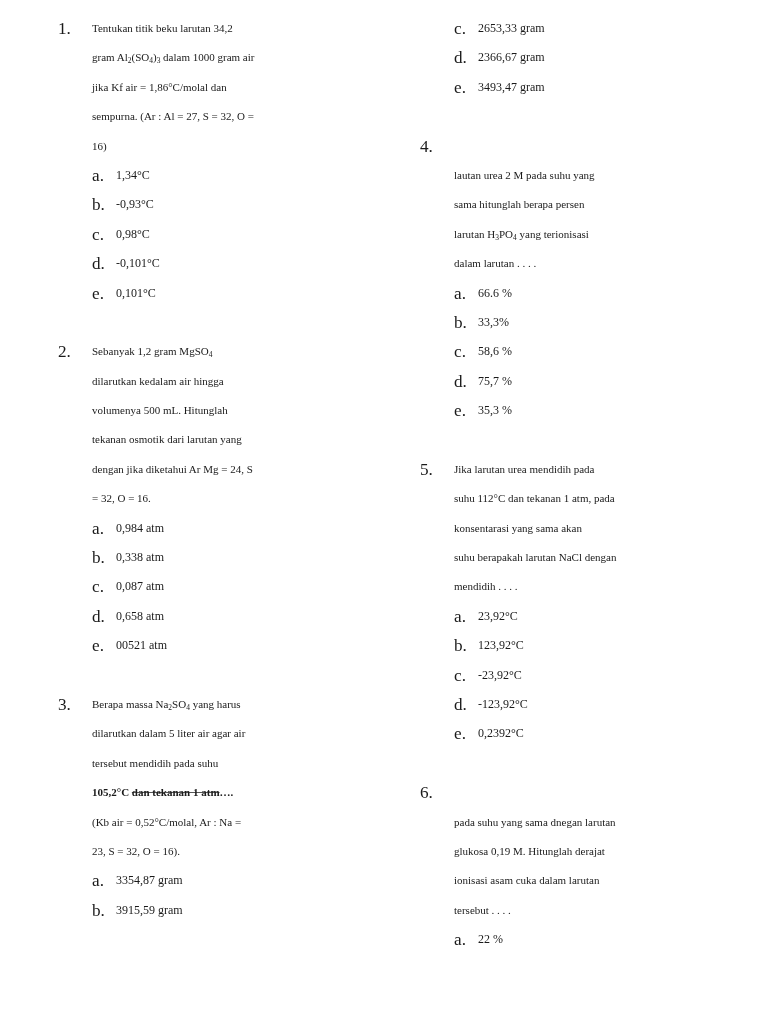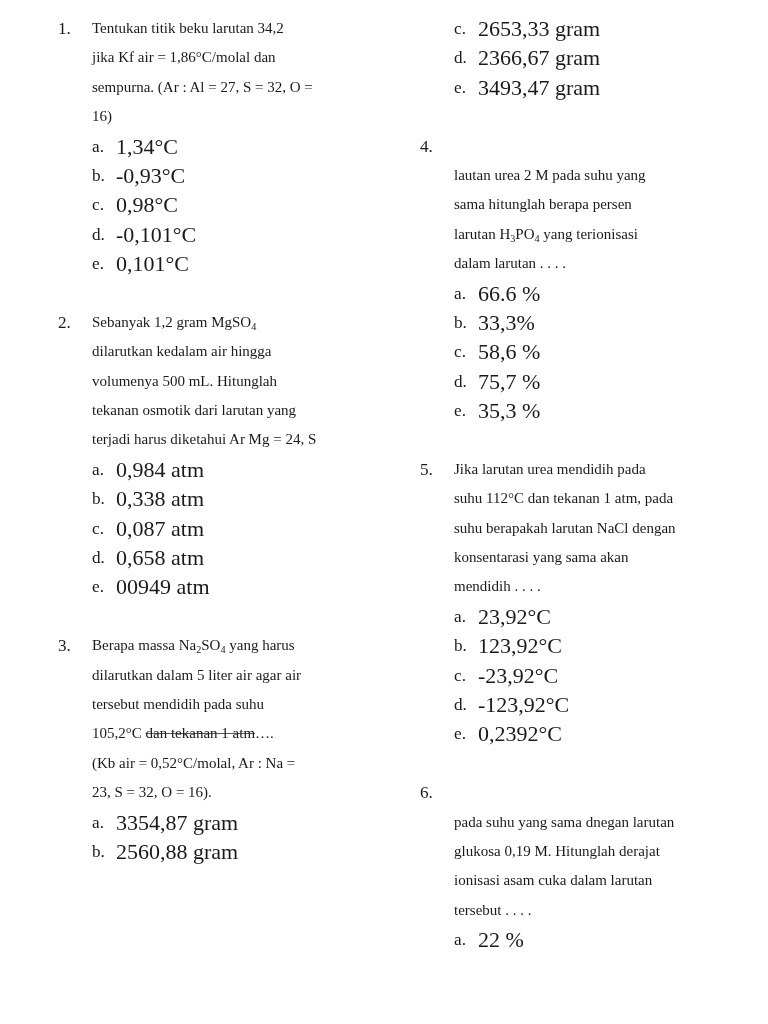--- a/index.html
+++ b/index.html
@@ -44,47 +44,47 @@
     left: 0;
     top: 0;
     width: 26px;
     text-align: left;
     font-size: 17.2px;
   }
   .q-text {
     position: absolute;
     left: 34px;
     top: 0;
-    font-size: 15px;
+    font-size: 11px;
   }
   .opt-line {
     position: relative;
     height: 29.4px;
     line-height: 29.4px;
     font-size: 17.2px;
     white-space: nowrap;
   }
   .opt-letter {
     position: absolute;
     left: 34px;
     top: 0;
     width: 20px;
     font-size: 17.2px;
   }
   .opt-text {
     position: absolute;
     left: 58px;
     top: 0;
-    font-size: 22px;
+    font-size: 12px;
     text-align: right;
   }
   .spacer { height: 29.4px; }
   .half-spacer { height: 14px; }
 
-  .bold { font-weight: normal; }
+  .bold { font-weight: bold; }
   .struck {
     text-decoration: line-through;
     text-decoration-thickness: 1px;
     text-decoration-color: rgba(30,30,30,0.75);
   }
   sub {
     font-size: 0.68em;
     vertical-align: -0.25em;
   }
 </style>
@@ -93,20 +93,23 @@
 
 <div id="page">
   <div class="column" id="col-left">
       <div class="half-spacer"></div>
       <div class="question-block">
         <div class="q-line">
           <span class="q-num">1.</span>
           <span class="q-text">Tentukan titik beku larutan 34,2</span>
         </div>
         <div class="q-line">
+          <span class="q-text">gram Al<sub>2</sub>(SO<sub>4</sub>)<sub>3</sub> dalam 1000 gram air</span>
+        </div>
+        <div class="q-line">
           <span class="q-text">jika Kf air = 1,86°C/molal dan</span>
         </div>
         <div class="q-line">
           <span class="q-text">sempurna. (Ar : Al = 27, S = 32, O =</span>
         </div>
         <div class="q-line">
           <span class="q-text">16)</span>
         </div>
         <div class="opt-line">
           <span class="opt-letter">a.</span>
@@ -138,41 +141,44 @@
         <div class="q-line">
           <span class="q-text">dilarutkan kedalam air hingga</span>
         </div>
         <div class="q-line">
           <span class="q-text">volumenya 500 mL. Hitunglah</span>
         </div>
         <div class="q-line">
           <span class="q-text">tekanan osmotik dari larutan yang</span>
         </div>
         <div class="q-line">
-          <span class="q-text">terjadi harus diketahui Ar Mg = 24, S</span>
+          <span class="q-text">dengan jika diketahui Ar Mg = 24, S</span>
+        </div>
+        <div class="q-line">
+          <span class="q-text">= 32, O = 16.</span>
         </div>
         <div class="opt-line">
           <span class="opt-letter">a.</span>
           <span class="opt-text">0,984 atm</span>
         </div>
         <div class="opt-line">
           <span class="opt-letter">b.</span>
           <span class="opt-text">0,338 atm</span>
         </div>
         <div class="opt-line">
           <span class="opt-letter">c.</span>
           <span class="opt-text">0,087 atm</span>
         </div>
         <div class="opt-line">
           <span class="opt-letter">d.</span>
           <span class="opt-text">0,658 atm</span>
         </div>
         <div class="opt-line">
           <span class="opt-letter">e.</span>
-          <span class="opt-text">00949 atm</span>
+          <span class="opt-text">00521 atm</span>
         </div>
       </div>
       <div class="spacer"></div>
       <div class="question-block">
         <div class="q-line">
           <span class="q-num">3.</span>
           <span class="q-text">Berapa massa Na<sub>2</sub>SO<sub>4</sub> yang harus</span>
         </div>
         <div class="q-line">
           <span class="q-text">dilarutkan dalam 5 liter air agar air</span>
@@ -188,21 +194,21 @@
         </div>
         <div class="q-line">
           <span class="q-text">23, S = 32, O = 16).</span>
         </div>
         <div class="opt-line">
           <span class="opt-letter">a.</span>
           <span class="opt-text">3354,87 gram</span>
         </div>
         <div class="opt-line">
           <span class="opt-letter">b.</span>
-          <span class="opt-text">2560,88 gram</span>
+          <span class="opt-text">3915,59 gram</span>
         </div>
       </div>
     </div>
   <div class="column" id="col-right">
       <div class="half-spacer"></div>
       <div class="opt-line">
         <span class="opt-letter">c.</span>
         <span class="opt-text">2653,33 gram</span>
       </div>
       <div class="opt-line">
@@ -254,24 +260,24 @@
       <div class="spacer"></div>
       <div class="question-block">
         <div class="q-line">
           <span class="q-num">5.</span>
           <span class="q-text">Jika larutan urea mendidih pada</span>
         </div>
         <div class="q-line">
           <span class="q-text">suhu 112°C dan tekanan 1 atm, pada</span>
         </div>
         <div class="q-line">
+          <span class="q-text">konsentarasi yang sama akan</span>
+        </div>
+        <div class="q-line">
           <span class="q-text">suhu berapakah larutan NaCl dengan</span>
-        </div>
-        <div class="q-line">
-          <span class="q-text">konsentarasi yang sama akan</span>
         </div>
         <div class="q-line">
           <span class="q-text">mendidih . . . .</span>
         </div>
         <div class="opt-line">
           <span class="opt-letter">a.</span>
           <span class="opt-text">23,92°C</span>
         </div>
         <div class="opt-line">
           <span class="opt-letter">b.</span>

